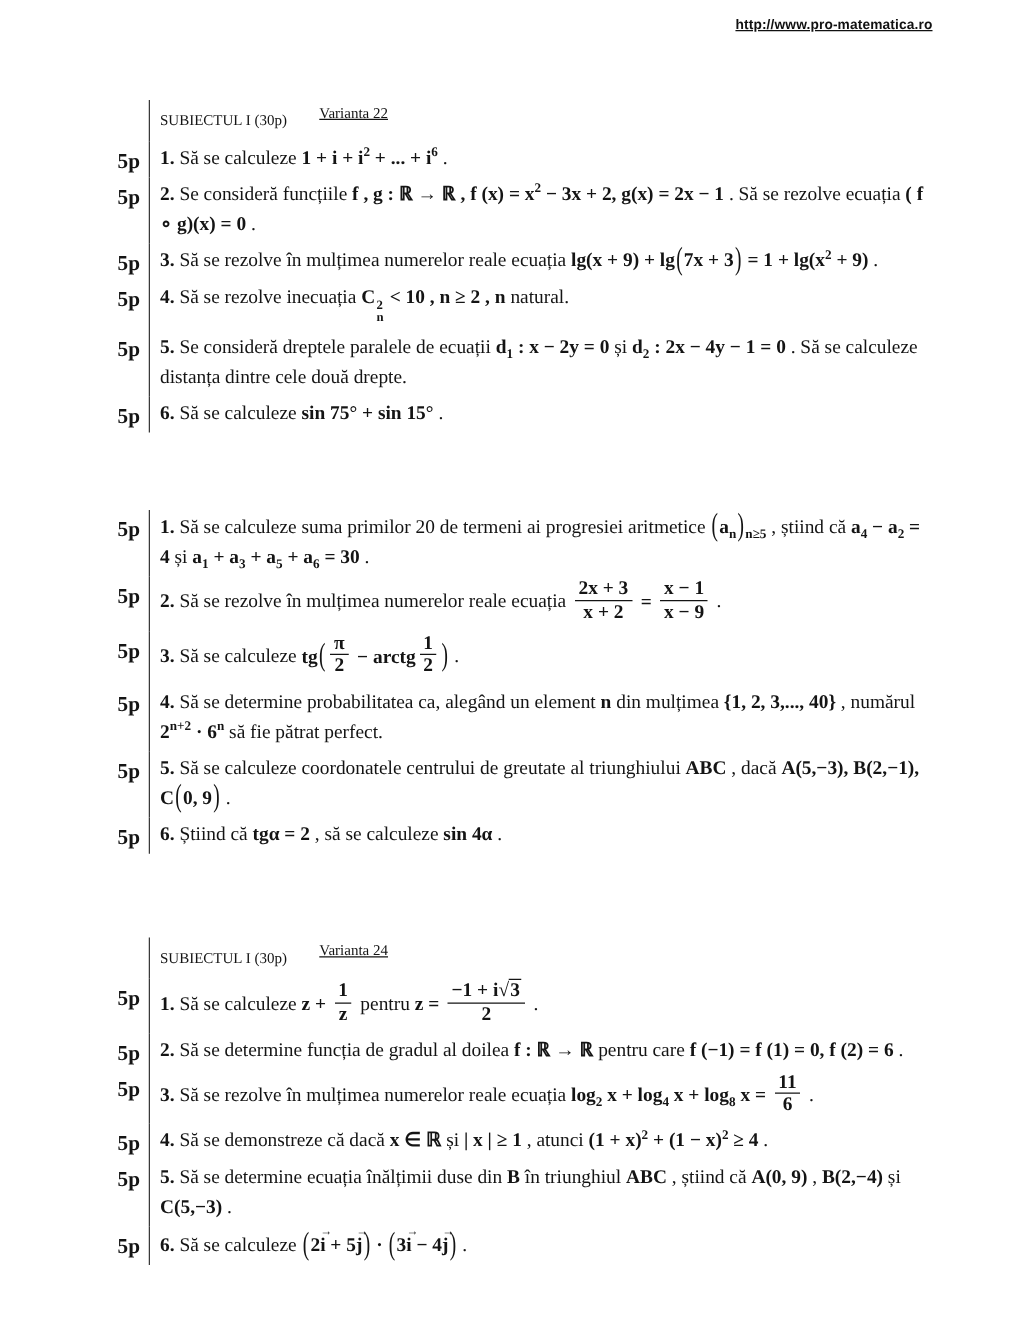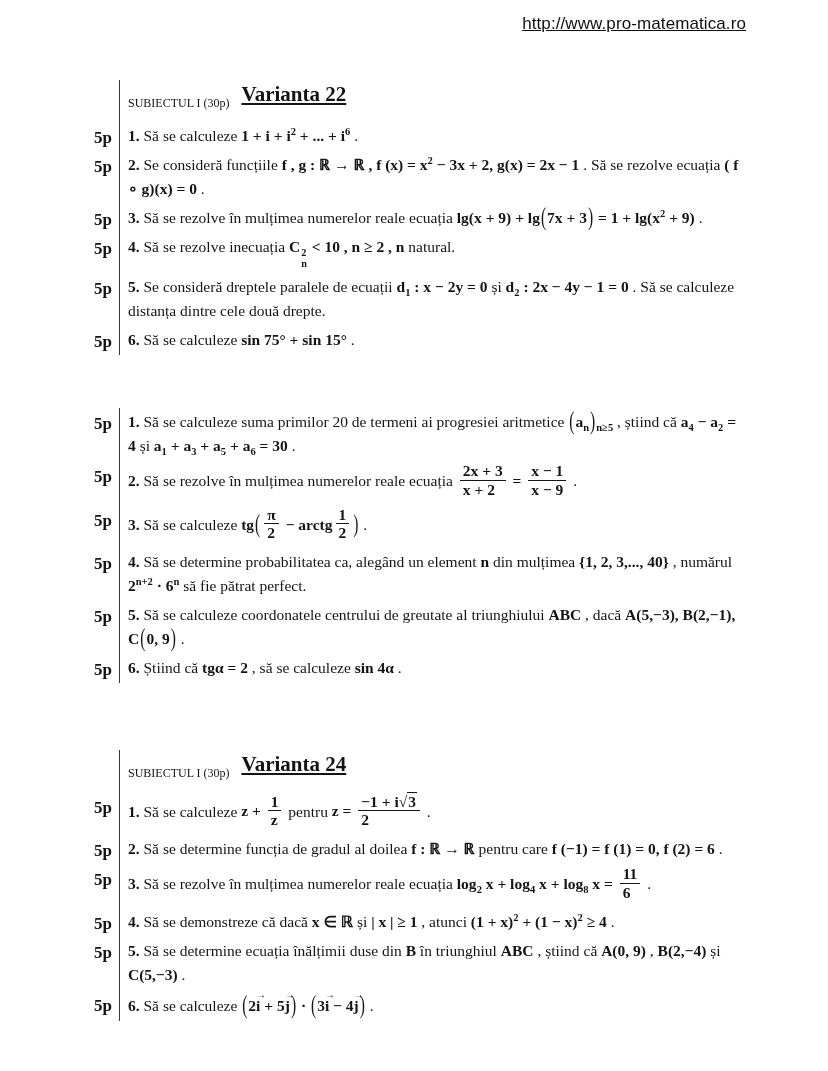--- a/index.html
+++ b/index.html
@@ -10,22 +10,22 @@
     position: relative;
     font-family: "Liberation Serif", serif;
     color: #141414;
     overflow: hidden;
   }
   .site-link {
     position: absolute;
     top: 14px;
     right: 82px;
     font-family: "Liberation Sans", sans-serif;
-    font-size: 17px;
-    font-weight: normal;
+    font-size: 11px;
+    font-weight: bold;
     color: #111;
     text-decoration: underline;
     letter-spacing: 0.1px;
   }
   .section {
     position: absolute;
     left: 94px;
     width: 652px;
   }
   .sec-row { display: flex; align-items: stretch; }
@@ -40,35 +40,35 @@
   .content {
     flex: 1;
     border-left: 1.4px solid #3a3a3a;
     padding: 2px 0 3px 8px;
     font-size: 15.5px;
     line-height: 1.55;
   }
   .title-row .content { padding-top: 4px; padding-bottom: 5px; }
   .sec-title { font-weight: normal; font-size: 12px; }
   .variant {
-    font-weight: bold;
-    font-size: 21px;
+    font-weight: normal;
+    font-size: 12px;
     text-decoration: underline;
-    margin-left: 8px;
+    margin-left: 22px;
     position: relative;
     top: -6px;
     display: inline-block;
   }
   .qtext b { font-weight: bold; }
   
   sup, sub { font-size: 0.68em; line-height: 0; }
   .frac {
     display: inline-block;
     vertical-align: middle;
-    text-align: left;
+    text-align: center;
     line-height: 1.15;
     margin: 1px 3px;
     position: relative;
     top: -2px;
   }
   .fn { display: block; padding: 0 3px; border-bottom: 1.3px solid #141414; }
   .fd { display: block; padding: 0 3px; }
   .ss {
     display: inline-flex;
     flex-direction: column;

